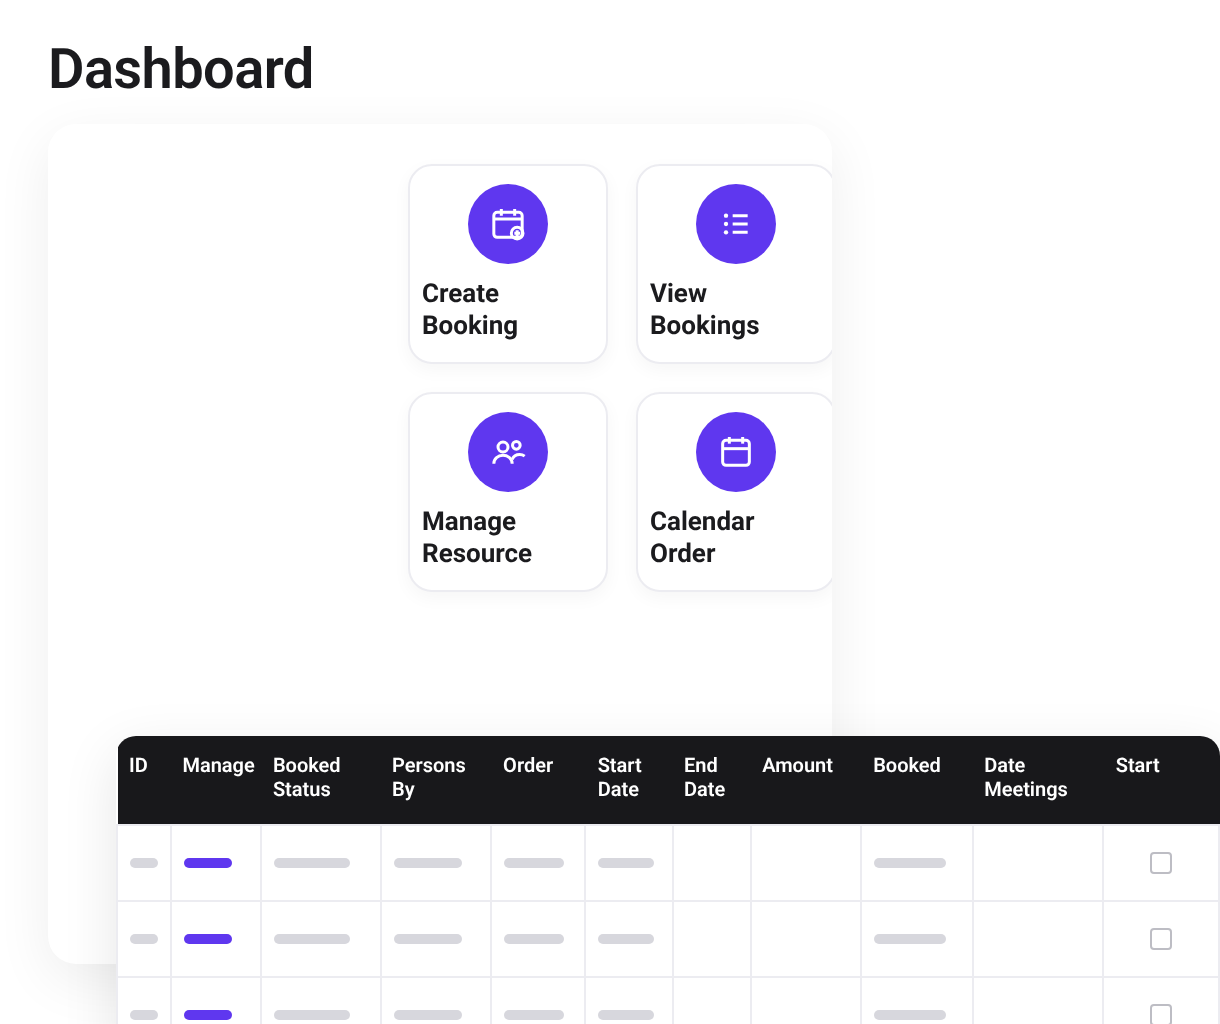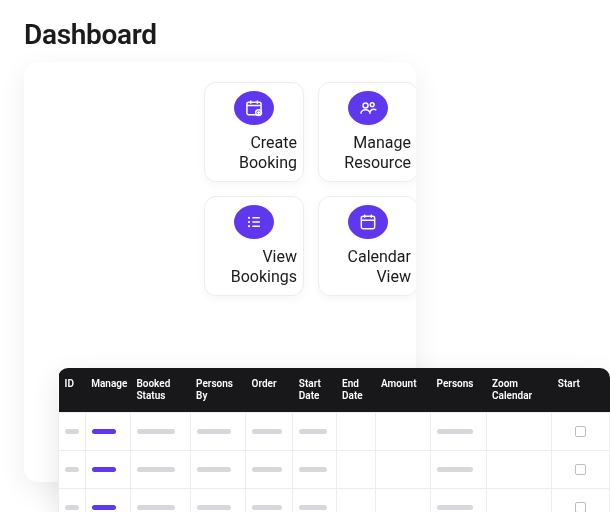--- a/index.html
+++ b/index.html
@@ -10,21 +10,21 @@
   .sidebar { position: absolute; left: 0; top: 0; width: 154px; height: 100%; background: #ebe5ff; padding: 24px 0; }
   .sb-line { height: 4px; background: #fff; border-radius: 3px; margin: 10px 18px; }
   .sb-line.short { width: 100px; }
   .sb-line.long  { width: 120px; }
   .sb-active { position: absolute; left: 0; top: 106px; width: 142px; height: 32px; background: #5f37ef; border-top-right-radius: 6px; border-bottom-right-radius: 6px; display: flex; align-items: center; padding-left: 18px; color: #fff; font-size: 13px; font-weight: 600; }
   .sb-below { position: absolute; left: 0; top: 150px; width: 100%; }
   .cards { position: absolute; left: 180px; top: 20px; display: grid; grid-template-columns: 100px 100px; grid-template-rows: 100px 100px; gap: 14px; }
   .card { background: #fff; border: 1px solid #ececf1; border-radius: 12px; box-shadow: 0 3px 9px rgba(0,0,0,.04); display: flex; flex-direction: column; align-items: center; justify-content: center; padding: 8px 6px; cursor: pointer; }
   .card-icon { width: 40px; height: 40px; border-radius: 50%; background: #5f37ef; display: flex; align-items: center; justify-content: center; margin-bottom: 8px; }
   .card-icon svg { width: 20px; height: 20px; stroke: #fff; fill: none; stroke-width: 1.8; }
-  .card-label { font-size: 16px; font-weight: 400; color: #1b1b1e; text-align: right; line-height: 1.25; }
+  .card-label { font-size: 13px; font-weight: 700; color: #1b1b1e; text-align: left; line-height: 1.25; }
   .table-wrap { position: absolute; left: 58px; top: 368px; width: 552px; background: #fff; border-radius: 10px 10px 0 0; box-shadow: 0 8px 28px rgba(0,0,0,.10); overflow: hidden; }
   table { width: 100%; border-collapse: collapse; table-layout: fixed; }
   thead th { background: #18181b; color: #fff; font-size: 10px; font-weight: 600; text-align: left; padding: 10px 6px; vertical-align: top; line-height: 1.2; }
   tbody td { border: 1px solid #ececf1; padding: 9px 6px; height: 32px; vertical-align: middle; }
   .ph { display:block; height: 5px; background: #d7d7dd; border-radius: 3px; }
   .ph.purple { background: #5f37ef; }
   .chk { width: 11px; height: 11px; border: 1.5px solid #bdbdc4; border-radius: 2px; display: inline-block; }
   col.c-id{width:26px} col.c-status{width:44px} col.c-prod{width:58px} col.c-by{width:54px}
   col.c-order{width:46px} col.c-sdate{width:42px} col.c-edate{width:38px} col.c-persons{width:54px}
   col.c-amount{width:54px} col.c-zoom{width:64px} col.c-action{width:56px}
@@ -48,51 +48,51 @@
               <circle cx="17.5" cy="17.5" r="3.5"></circle>
               <line x1="17.5" y1="15.8" x2="17.5" y2="19.2"></line>
               <line x1="15.8" y1="17.5" x2="19.2" y2="17.5"></line>
             </svg>
         </div>
         <div class="card-label">Create Booking</div>
       </div>
       <div class="card">
         <div class="card-icon">
           <svg viewBox="0 0 24 24">
-              <circle cx="9" cy="9" r="3"></circle>
-              <path d="M3.5 19c0-3 2.5-5 5.5-5s5.5 2 5.5 5"></path>
-              <circle cx="17" cy="8" r="2.3"></circle>
-              <path d="M14.5 16.5c.8-2 2.5-3 4.5-3 1.2 0 2.2.4 3 1"></path>
-            </svg>
-        </div>
-        <div class="card-label">Manage Resource</div>
-      </div>
-      <div class="card">
-        <div class="card-icon">
-          <svg viewBox="0 0 24 24">
               <circle cx="6" cy="7" r="1.3" fill="#fff" stroke="none"></circle>
               <circle cx="6" cy="12" r="1.3" fill="#fff" stroke="none"></circle>
               <circle cx="6" cy="17" r="1.3" fill="#fff" stroke="none"></circle>
               <line x1="10" y1="7" x2="19" y2="7"></line>
               <line x1="10" y1="12" x2="19" y2="12"></line>
               <line x1="10" y1="17" x2="19" y2="17"></line>
             </svg>
         </div>
         <div class="card-label">View Bookings</div>
       </div>
       <div class="card">
         <div class="card-icon">
           <svg viewBox="0 0 24 24">
+              <circle cx="9" cy="9" r="3"></circle>
+              <path d="M3.5 19c0-3 2.5-5 5.5-5s5.5 2 5.5 5"></path>
+              <circle cx="17" cy="8" r="2.3"></circle>
+              <path d="M14.5 16.5c.8-2 2.5-3 4.5-3 1.2 0 2.2.4 3 1"></path>
+            </svg>
+        </div>
+        <div class="card-label">Manage Resource</div>
+      </div>
+      <div class="card">
+        <div class="card-icon">
+          <svg viewBox="0 0 24 24">
               <rect x="4" y="5" width="16" height="15" rx="2"></rect>
               <line x1="4" y1="10" x2="20" y2="10"></line>
               <line x1="8" y1="3" x2="8" y2="7"></line>
               <line x1="16" y1="3" x2="16" y2="7"></line>
             </svg>
         </div>
-        <div class="card-label">Calendar View</div>
+        <div class="card-label">Calendar Order</div>
       </div>
     </div>
   </div>
 
   <div class="table-wrap">
     <table>
       <colgroup>
         <col class="c-id">
           <col class="c-status">
           <col class="c-prod">
@@ -108,22 +108,22 @@
       <thead>
         <tr>
           <th>ID</th>
           <th>Manage</th>
           <th>Booked Status</th>
           <th>Persons By</th>
           <th>Order</th>
           <th>Start Date</th>
           <th>End Date</th>
           <th>Amount</th>
-          <th>Persons</th>
-          <th>Zoom Calendar</th>
+          <th>Booked</th>
+          <th>Date Meetings</th>
           <th>Start</th>
         </tr>
       </thead>
       <tbody id="tbody">
           <tr>
             <td>
               <span class="ph" style="width: 14px;"></span>
             </td>
             <td>
               <span class="ph purple" style="width: 24px;"></span>

